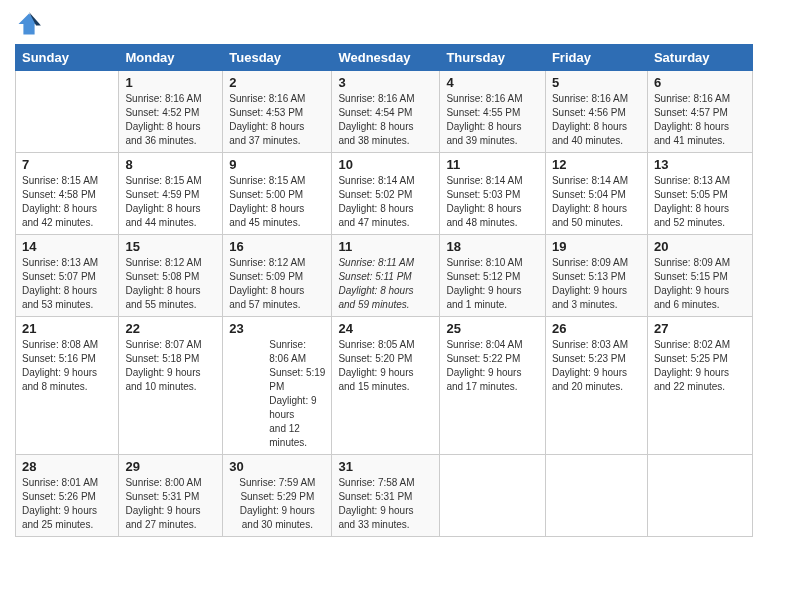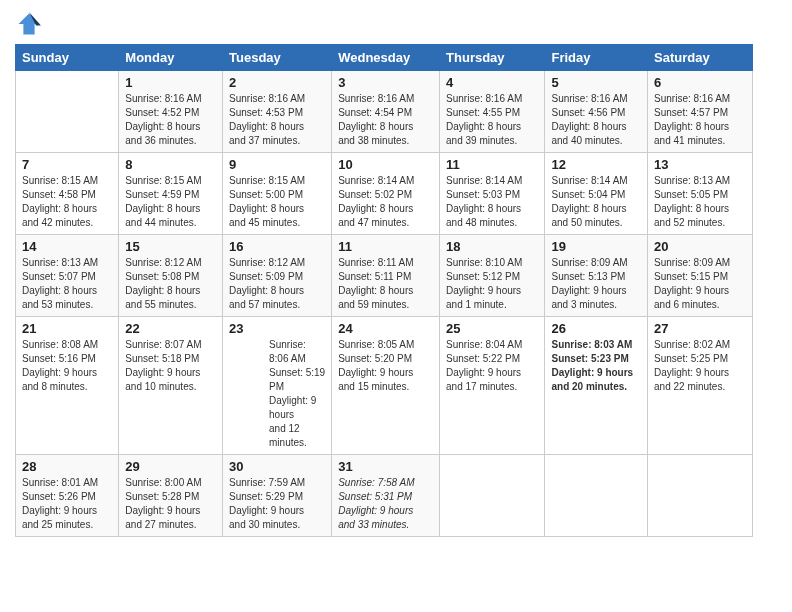--- a/index.html
+++ b/index.html
@@ -240,21 +240,21 @@
           </td>
           <td>
             <span class="day-number">16</span>
             <div class="day-info" style="white-space: pre-line;">Sunrise: 8:12 AM
 Sunset: 5:09 PM
 Daylight: 8 hours
 and 57 minutes.</div>
           </td>
           <td>
             <span class="day-number">11</span>
-            <div class="day-info" style="white-space: pre-line;">Sunrise: 8:11 AM
+            <div class="day-info" style="white-space: pre-line; font-style: italic;">Sunrise: 8:11 AM
 Sunset: 5:11 PM
 Daylight: 8 hours
 and 59 minutes.</div>
           </td>
           <td>
             <span class="day-number">18</span>
             <div class="day-info" style="white-space: pre-line;">Sunrise: 8:10 AM
 Sunset: 5:12 PM
 Daylight: 9 hours
 and 1 minute.</div>
@@ -305,21 +305,21 @@
           </td>
           <td>
             <span class="day-number">25</span>
             <div class="day-info" style="white-space: pre-line;">Sunrise: 8:04 AM
 Sunset: 5:22 PM
 Daylight: 9 hours
 and 17 minutes.</div>
           </td>
           <td>
             <span class="day-number">26</span>
-            <div class="day-info" style="white-space: pre-line; font-weight: bold;">Sunrise: 8:03 AM
+            <div class="day-info" style="white-space: pre-line;">Sunrise: 8:03 AM
 Sunset: 5:23 PM
 Daylight: 9 hours
 and 20 minutes.</div>
           </td>
           <td>
             <span class="day-number">27</span>
             <div class="day-info" style="white-space: pre-line;">Sunrise: 8:02 AM
 Sunset: 5:25 PM
 Daylight: 9 hours
 and 22 minutes.</div>
@@ -329,34 +329,34 @@
           <td>
             <span class="day-number">28</span>
             <div class="day-info" style="white-space: pre-line;">Sunrise: 8:01 AM
 Sunset: 5:26 PM
 Daylight: 9 hours
 and 25 minutes.</div>
           </td>
           <td>
             <span class="day-number">29</span>
             <div class="day-info" style="white-space: pre-line;">Sunrise: 8:00 AM
-Sunset: 5:28 PM
+Sunset: 5:31 PM
 Daylight: 9 hours
 and 27 minutes.</div>
           </td>
           <td>
             <span class="day-number">30</span>
-            <div class="day-info" style="white-space: pre-line;">Sunrise: 7:59 AM
+            <div class="day-info" style="white-space: pre-line; text-align: center;">Sunrise: 7:59 AM
 Sunset: 5:29 PM
 Daylight: 9 hours
 and 30 minutes.</div>
           </td>
           <td>
             <span class="day-number">31</span>
-            <div class="day-info" style="white-space: pre-line; font-style: italic;">Sunrise: 7:58 AM
+            <div class="day-info" style="white-space: pre-line;">Sunrise: 7:58 AM
 Sunset: 5:31 PM
 Daylight: 9 hours
 and 33 minutes.</div>
           </td>
           <td class="empty-cell"></td>
           <td class="empty-cell"></td>
           <td class="empty-cell"></td>
         </tr>
       </tbody>
   </table>

